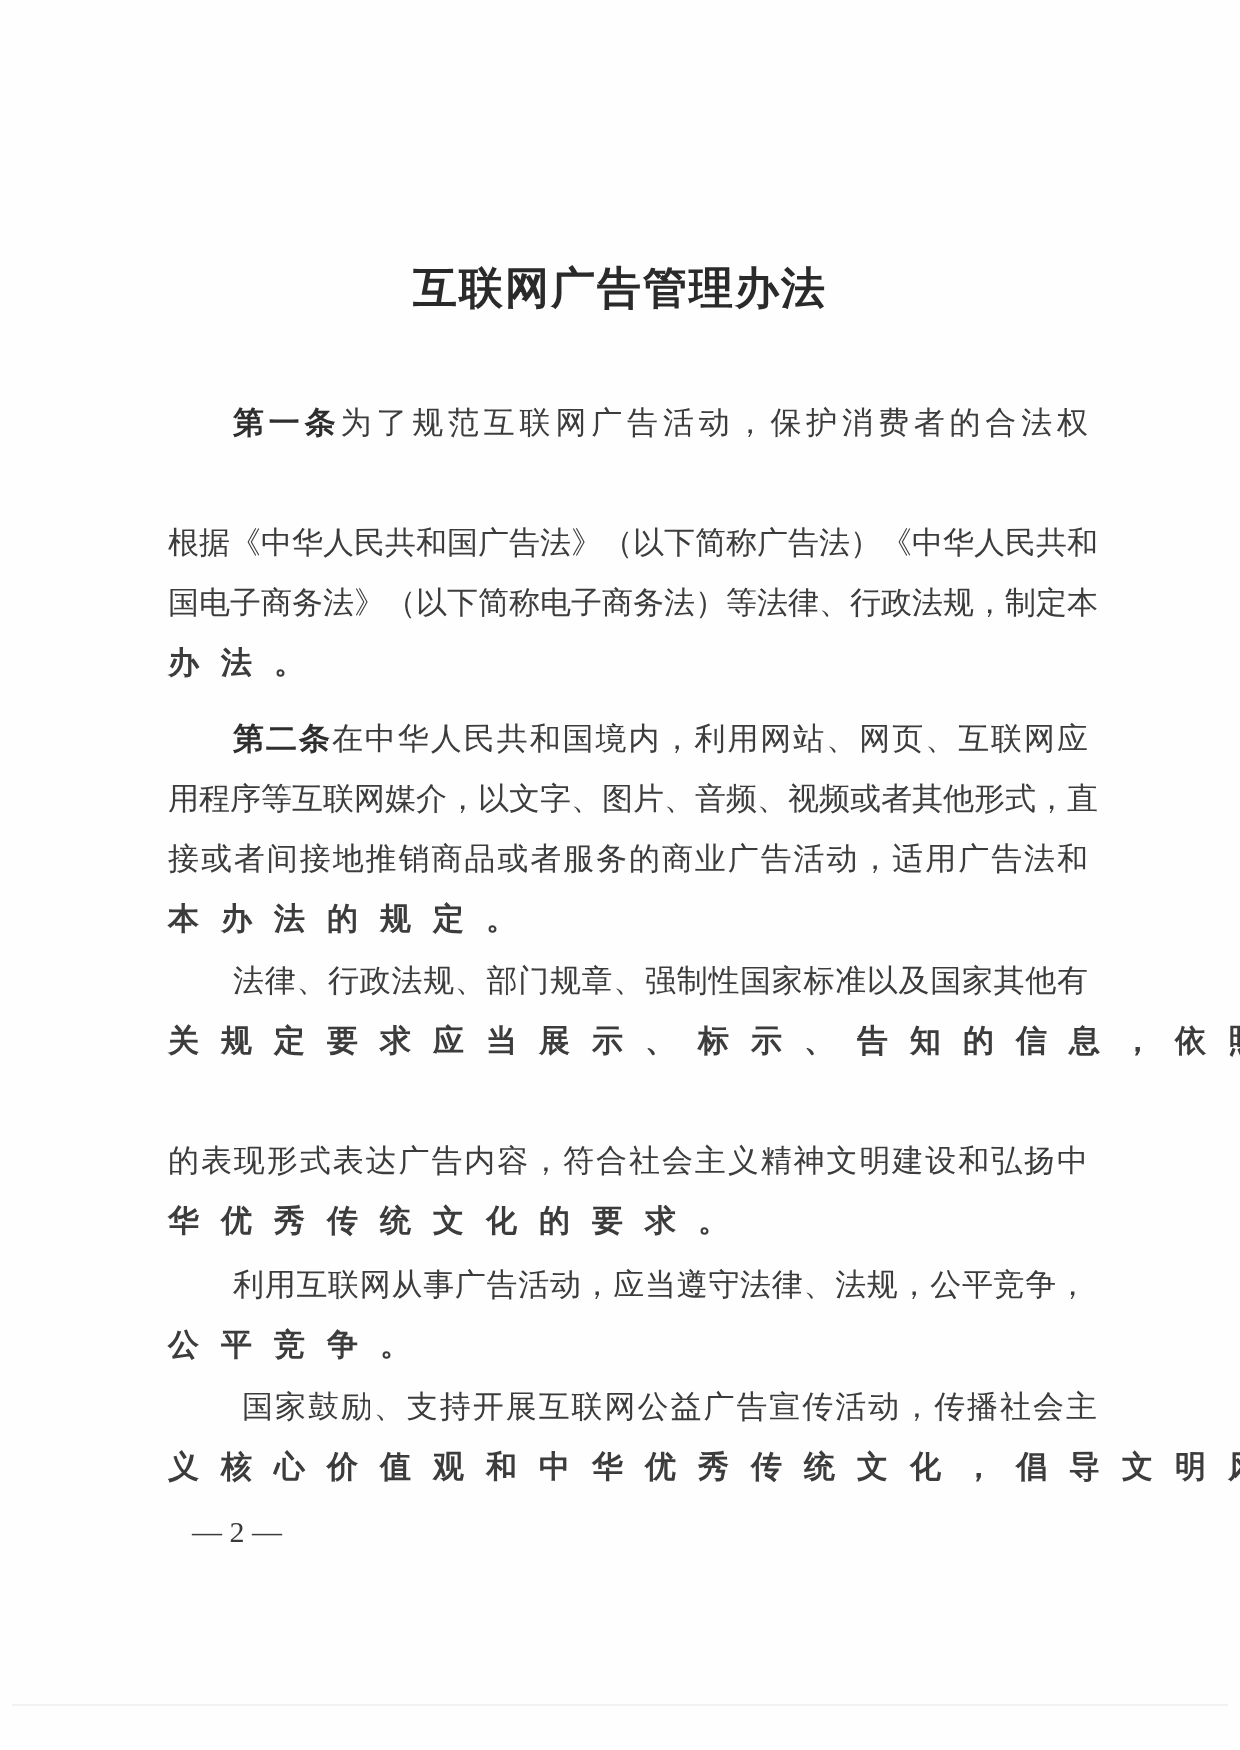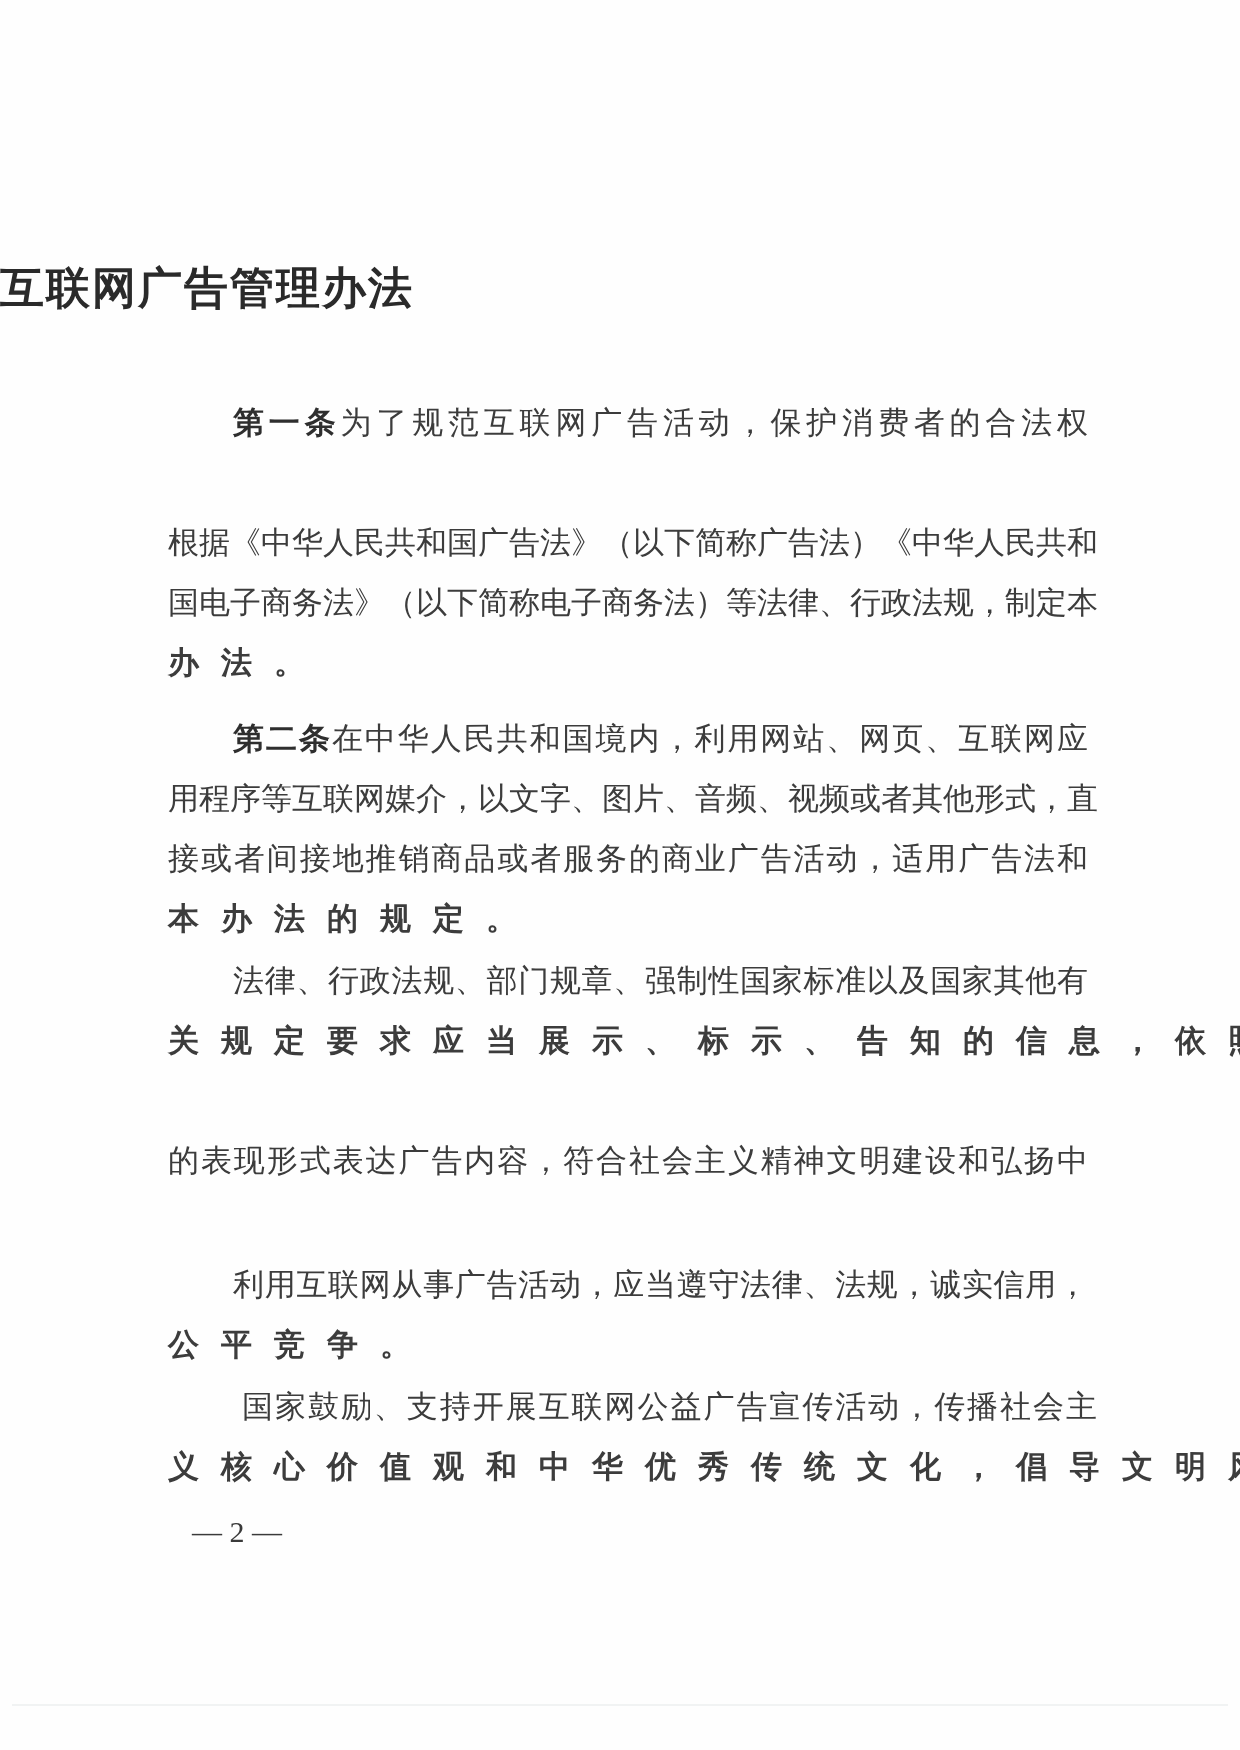--- a/index.html
+++ b/index.html
@@ -20,21 +20,21 @@
       left: 0; top: 0;
       width: 1240px;
       height: 1750px;
       background: #fefefe;
     }
     .title {
       position: absolute;
       top: 258px;
       left: 0;
       width: 1240px;
-      text-align: left;
+      text-align: center;
       font-size: 44px;
       font-weight: bold;
       letter-spacing: 2px;
       color: #2a2a2a;
       line-height: 60px;
     }
     .line {
       position: absolute;
       left: 168px;
       width: 920px;
@@ -98,22 +98,23 @@
     <span class="art-head">第二条</span><span>在中华人民共和国境内，利用网站、网页、互联网应</span>
   </div>
   <div class="line" style="top:768px;">用程序等互联网媒介，以文字、图片、音频、视频或者其他形式，直</div>
   <div class="line" style="top:828px;">接或者间接地推销商品或者服务的商业广告活动，适用广告法和</div>
   <div class="line last" style="top:888px;">本办法的规定。</div>
 
   <div class="line indent" style="top:950px;">法律、行政法规、部门规章、强制性国家标准以及国家其他有</div>
   <div class="line last" style="top:1010px;">关规定要求应当展示、标示、告知的信息，依照其规定。</div>
 
   <div class="line" style="top:1130px;">的表现形式表达广告内容，符合社会主义精神文明建设和弘扬中</div>
+  <div class="line last" style="top:1190px;">华优秀传统文化的要求。</div>
 
-  <div class="line indent" style="top:1254px;">利用互联网从事广告活动，应当遵守法律、法规，诚实信用，</div>
+  <div class="line indent" style="top:1254px;">利用互联网从事广告活动，应当遵守法律、法规，公平竞争，</div>
   <div class="line last" style="top:1314px;">公平竞争。</div>
 
   <div class="line indent" style="top:1376px;margin-left:9px;">国家鼓励、支持开展互联网公益广告宣传活动，传播社会主</div>
   <div class="line last" style="top:1436px;">义核心价值观和中华优秀传统文化，倡导文明风尚。</div>
 
   <div class="page-num">— 2 —</div>
 
   <div class="footer-rule"></div>
 </div>
 

